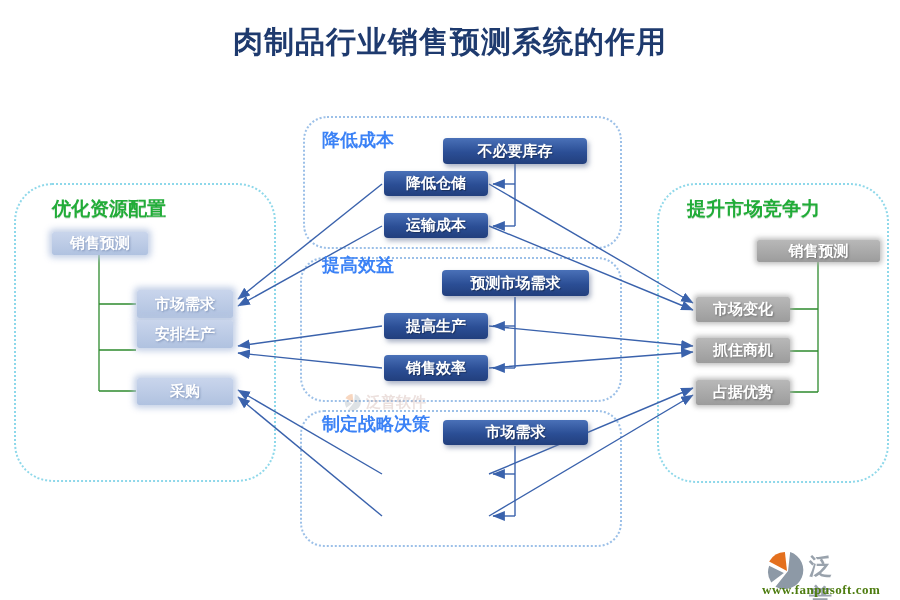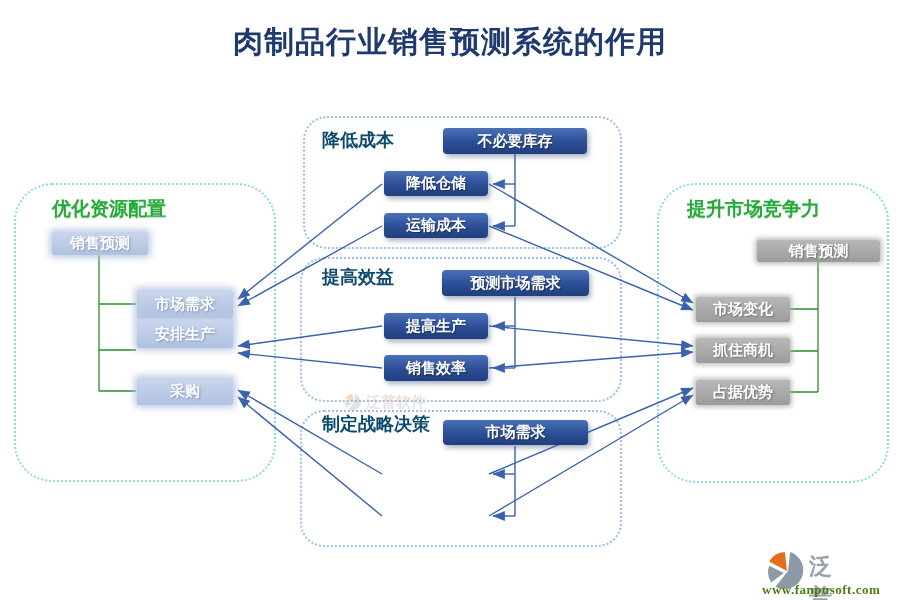--- a/index.html
+++ b/index.html
@@ -5,21 +5,21 @@
   html,body{margin:0;padding:0;background:#ffffff;width:900px;height:600px;overflow:hidden;
     font-family:"Liberation Sans","DejaVu Sans",sans-serif;}
   .canvas{position:relative;width:900px;height:600px;background:#fff;}
   .title{position:absolute;left:0;top:22px;width:900px;text-align:center;
     font-size:30px;font-weight:bold;color:#1E3A6E;letter-spacing:1px;z-index:3;}
   .panel{position:absolute;background:#fff;z-index:1;}
   .panel.cyan{border:2px dotted #8ED8EA;border-radius:38px;}
   .panel.blue{border:2px dotted #9CC0E8;border-radius:24px;}
   .plabel{position:absolute;font-weight:bold;z-index:3;white-space:nowrap;}
   .plabel.green{color:#21AC38;font-size:19px;text-shadow:0 1px 0 rgba(30,120,40,.25);}
-  .plabel.blue{color:#0c4a6e;font-size:18px;}
+  .plabel.blue{color:#3b82f6;font-size:18px;}
   .box{position:absolute;display:flex;align-items:center;justify-content:center;
     color:#fff;font-weight:bold;font-size:15px;z-index:3;white-space:nowrap;}
   .box.dark{background:linear-gradient(180deg,#4a71b8 0%,#2b4e95 55%,#223f7d 100%);
     border-radius:4px;box-shadow:2px 3px 5px rgba(100,115,150,.55);
     text-shadow:1px 1px 1px rgba(0,0,0,.35);}
   .box.light{background:linear-gradient(180deg,#c9d5ec 0%,#b0c2e0 100%);
     border-radius:2px;box-shadow:0 0 6px 3px rgba(186,200,226,.85);
     text-shadow:1px 1px 2px rgba(128,148,185,.95);}
   .box.gray{background:linear-gradient(180deg,#b8b8b8 0%,#9c9c9c 100%);
     border-radius:2px;box-shadow:0 0 5px 2px rgba(172,172,172,.8);
@@ -91,25 +91,25 @@
     </g>
   </svg>
 
   <div class="plabel green" style="left:32px;top:196px;margin-left:20px;">优化资源配置</div>
   <div class="box light" style="left:52px;top:232px;width:96px;height:23px;">销售预测</div>
   <div class="box light" style="left:137px;top:290px;width:96px;height:28px;">市场需求</div>
   <div class="box light" style="left:137px;top:320px;width:96px;height:28px;">安排生产</div>
   <div class="box light" style="left:137px;top:378px;width:96px;height:27px;">采购</div>
 
   <div class="plabel blue" style="left:322px;top:128px;">降低成本</div>
-  <div class="box dark" style="left:443px;top:128px;width:144px;height:26px;">不必要库存</div>
+  <div class="box dark" style="left:443px;top:138px;width:144px;height:26px;">不必要库存</div>
   <div class="box dark" style="left:384px;top:171px;width:104px;height:25px;">降低仓储</div>
   <div class="box dark" style="left:384px;top:213px;width:104px;height:25px;">运输成本</div>
 
-  <div class="plabel blue" style="left:322px;top:265px;">提高效益</div>
+  <div class="plabel blue" style="left:322px;top:253px;">提高效益</div>
   <div class="box dark" style="left:442px;top:270px;width:147px;height:26px;">预测市场需求</div>
   <div class="box dark" style="left:384px;top:313px;width:104px;height:26px;">提高生产</div>
   <div class="box dark" style="left:384px;top:355px;width:104px;height:26px;">销售效率</div>
 
   <div class="plabel blue" style="left:322px;top:412px;">制定战略决策</div>
   <div class="box dark" style="left:443px;top:420px;width:145px;height:25px;">市场需求</div>
 
   <div class="plabel green" style="left:687px;top:196px;">提升市场竞争力</div>
   <div class="box gray" style="left:757px;top:240px;width:123px;height:22px;">销售预测</div>
   <div class="box gray" style="left:696px;top:297px;width:94px;height:25px;">市场变化</div>

